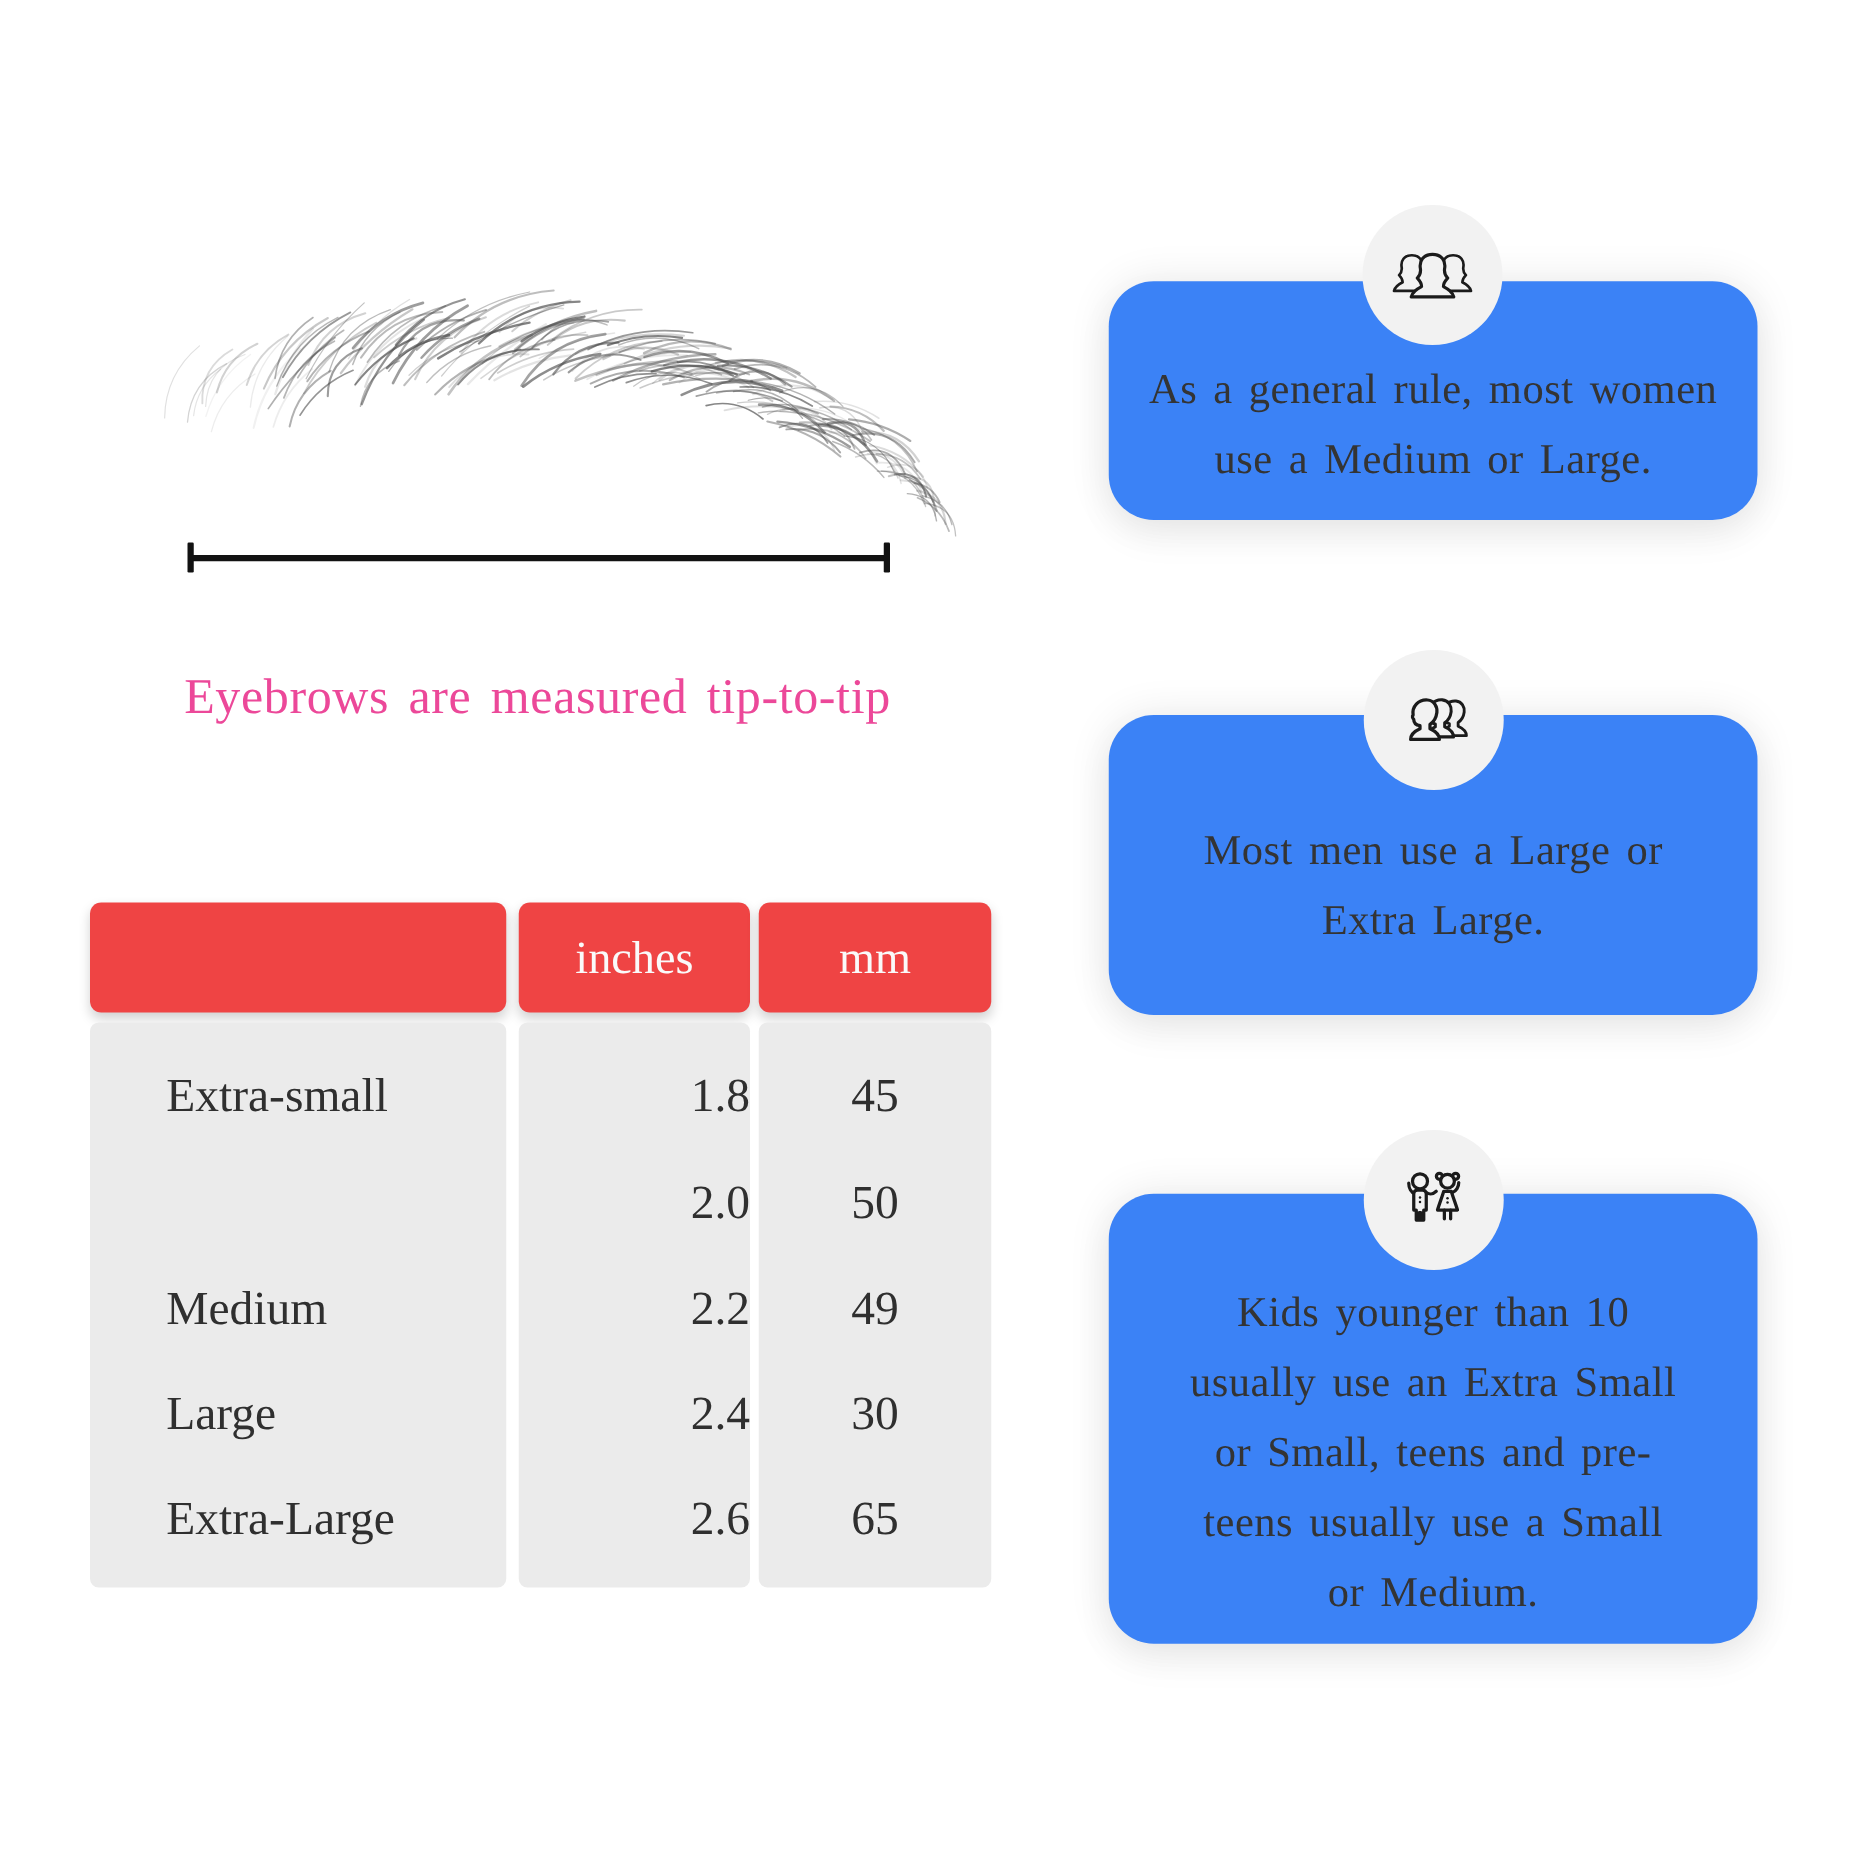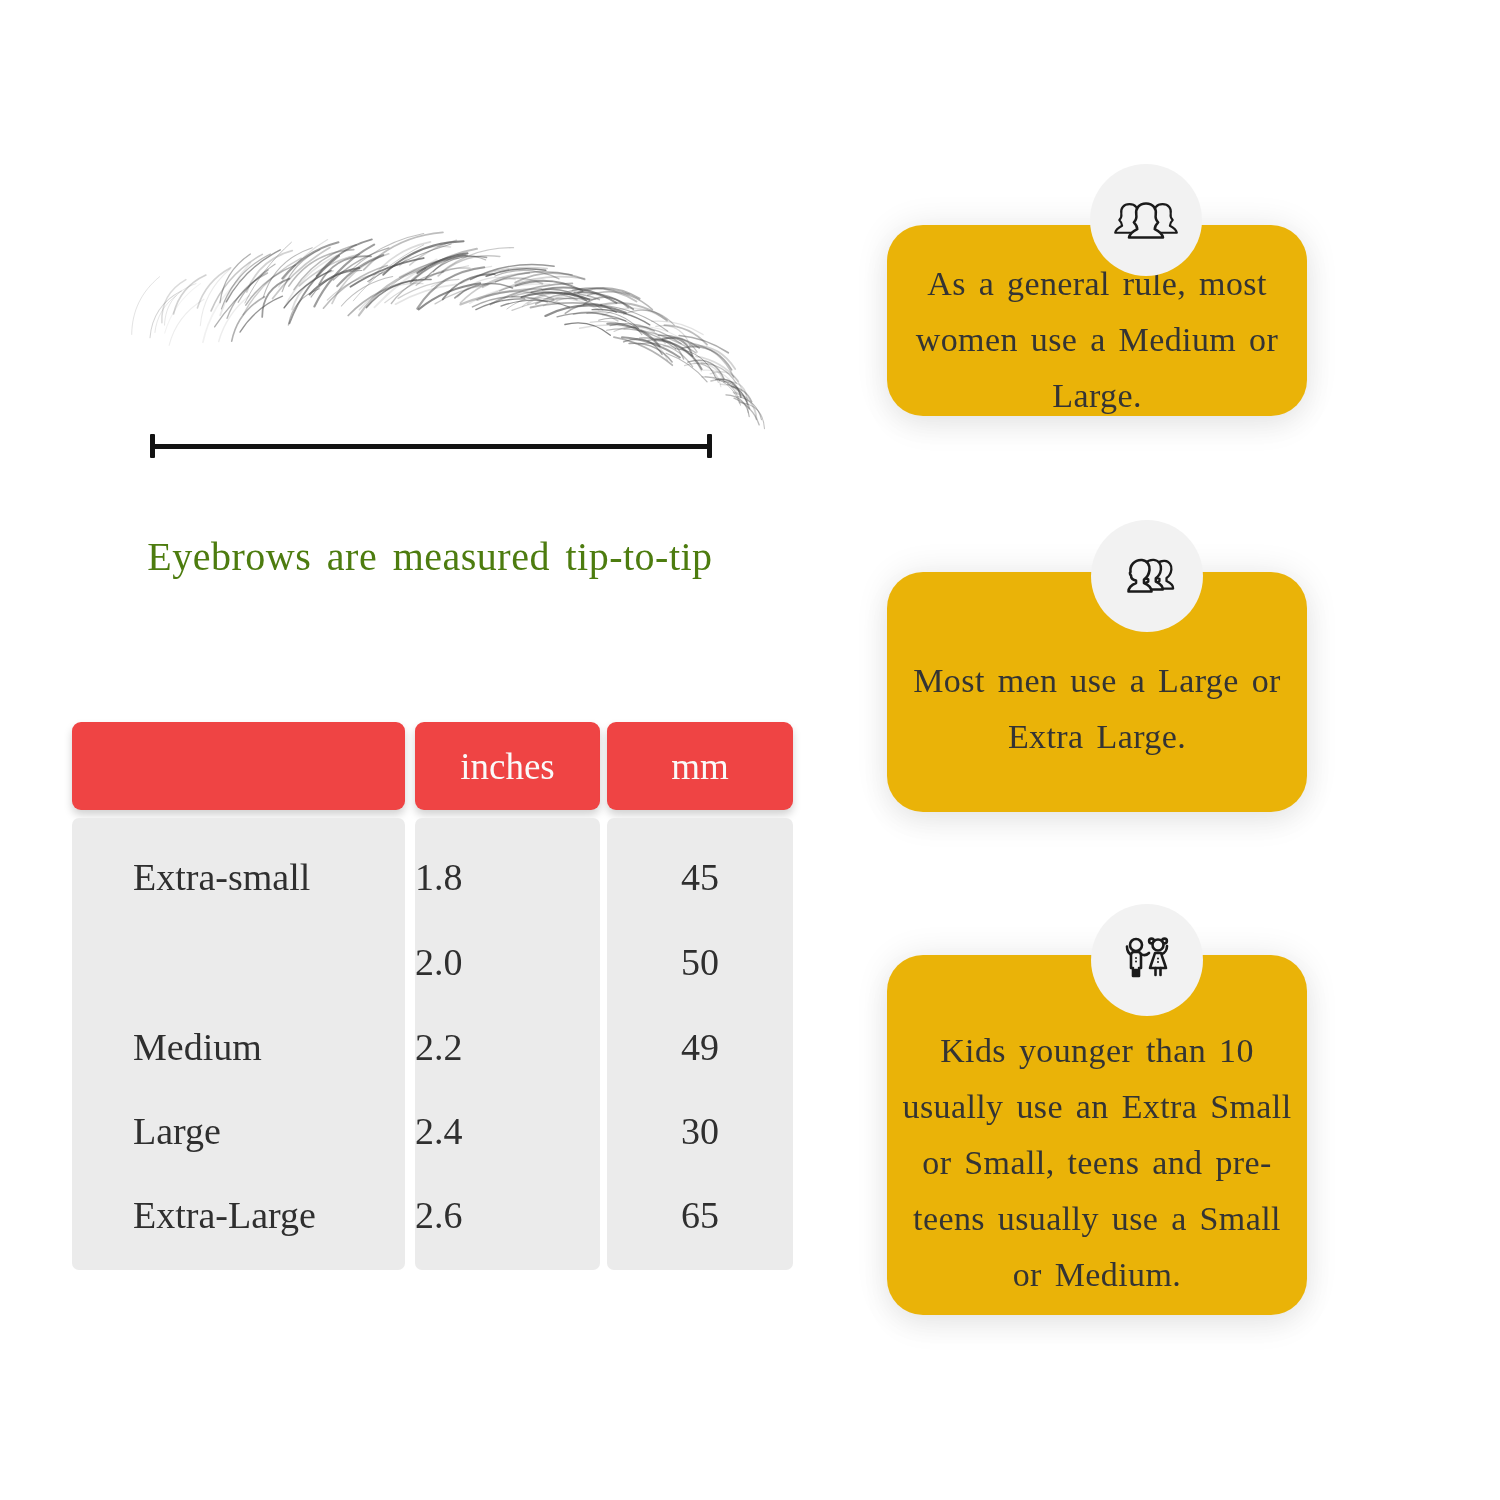--- a/index.html
+++ b/index.html
@@ -13,46 +13,46 @@
 
   
   #eyebrow-svg{left:90px;top:195px;width:680px;height:250px;}
   .measure{left:150px;top:433px;width:562px;height:26px;}
   .measure .bar{position:absolute;left:2px;right:2px;top:11px;height:5px;background:#121212;}
   .measure .tick{position:absolute;top:1px;width:5px;height:24px;background:#121212;border-radius:1px;}
   .measure .tick.left{left:0;}
   .measure .tick.right{right:0;}
   .caption{
     left:95px;top:526px;width:670px;text-align:center;
-    font-size:40px;line-height:62px;color:#4d7c0f;
+    font-size:40px;line-height:62px;color:#ec4899;
     letter-spacing:0.5px;word-spacing:5px;
   }
 
   
   .th{
     background:#ef4444;border-radius:9px;color:#fafafa;
     display:flex;align-items:center;justify-content:center;
     font-size:37px;height:88px;top:722px;
     box-shadow:0 5px 9px rgba(0,0,0,0.18);
   }
   .th.c1{left:72px;width:333px;}
   .th.c2{left:415px;width:185px;}
   .th.c3{left:607px;width:186px;}
   .col-bg{top:818px;height:452px;background:#ebebeb;border-radius:7px;}
   .col-bg.c1{left:72px;width:333px;}
   .col-bg.c2{left:415px;width:185px;}
   .col-bg.c3{left:607px;width:186px;}
   .trow{left:0;width:800px;height:50px;font-size:38px;line-height:50px;}
   .trow .lab{position:absolute;left:133px;width:272px;text-align:left;}
-  .trow .in{position:absolute;left:415px;width:185px;text-align:left;}
+  .trow .in{position:absolute;left:415px;width:185px;text-align:right;}
   .trow .mm{position:absolute;left:607px;width:186px;text-align:center;}
 
   
   .card{
-    left:887px;width:420px;background:#eab308;border-radius:36px;
+    left:887px;width:519px;background:#3b82f6;border-radius:36px;
     box-shadow:0 0 34px rgba(0,0,0,0.09), 0 14px 30px rgba(0,0,0,0.05);
     display:flex;align-items:center;justify-content:center;
   }
   .card .txt{
     text-align:center;font-size:34px;line-height:56px;color:#343434;
     letter-spacing:0.4px;word-spacing:4px;
   }
   #card-women{top:225px;height:191px;padding-top:0;}
   #card-women .txt{max-width:478px;margin-top:38px;}
   #card-men{top:572px;height:240px;}

